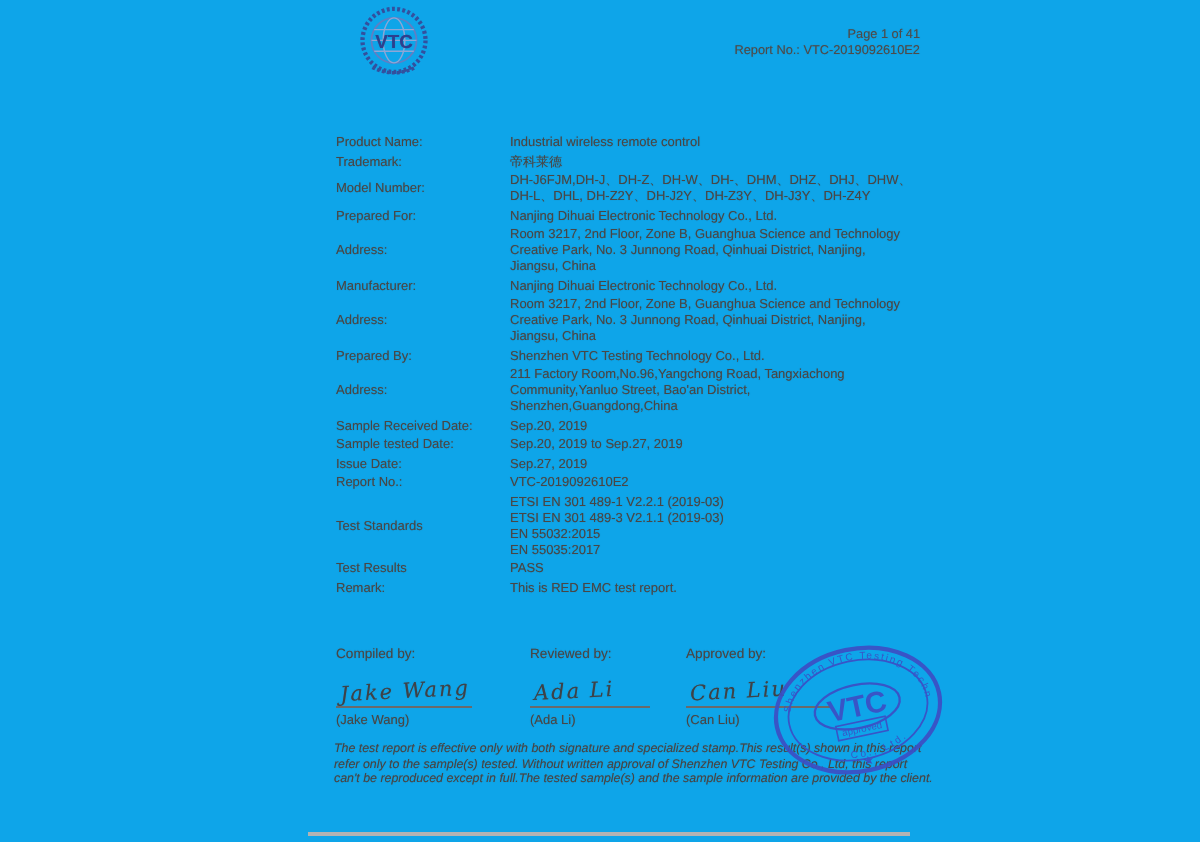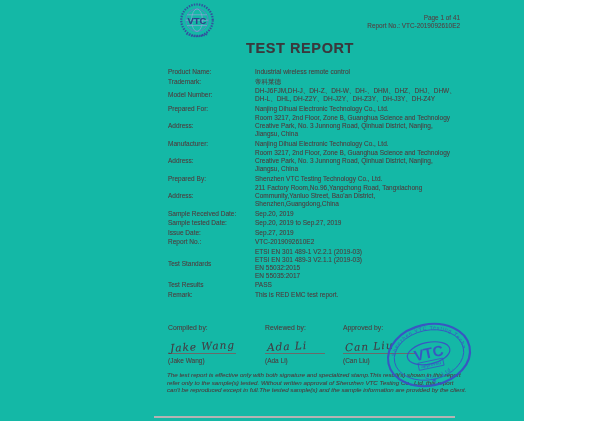--- a/index.html
+++ b/index.html
@@ -1,18 +1,18 @@
 <!DOCTYPE html>
 <html><head>
 <meta charset="utf-8">
 <style>
   * { margin:0; padding:0; box-sizing:border-box; }
   html,body { background:#ffffff; }
   body { font-family:"Liberation Sans", sans-serif; color:#444; }
-  #page { position:relative; width:524px; height:421px; background:#14b8a6; overflow:hidden;
+  #page { position:relative; width:600px; height:421px; background:#0ea5e9; overflow:hidden;
           text-shadow:0 0 0.4px rgba(80,80,80,.55); }
 
   
   .logo-wrap { position:absolute; left:179px; top:3px; width:36px; height:38px; }
   .pageinfo { position:absolute; left:310px; top:14px; width:150px; text-align:right;
               font-size:6.4px; line-height:8px; color:#4c4c4c; }
   .title { position:absolute; left:150px; top:40px; width:300px; text-align:center;
            font-size:14.5px; font-weight:bold; letter-spacing:0.6px; color:#39393d; }
 
   
@@ -60,21 +60,20 @@
       <text x="20" y="23" text-anchor="middle" font-family="Liberation Sans, sans-serif" font-size="10.5" font-weight="bold" fill="#2c3f8f">VTC</text>
       <path d="M8 34 Q20 40 32 34" fill="none" stroke="#33509e" stroke-width="2" stroke-dasharray="1.6 1.2"></path>
     </svg>
   </div>
 
   <div class="pageinfo">
     <div>Page 1 of 41</div>
     <div>Report No.: VTC-2019092610E2</div>
   </div>
 
-  <div class="title">TEST REPORT</div>
 
   <div class="info">
     <div class="row">
       <div class="label">Product Name:</div>
       <div class="value">Industrial wireless remote control</div>
     </div>
     <div class="row">
       <div class="label">Trademark:</div>
       <div class="value">帝科莱德</div>
     </div>

